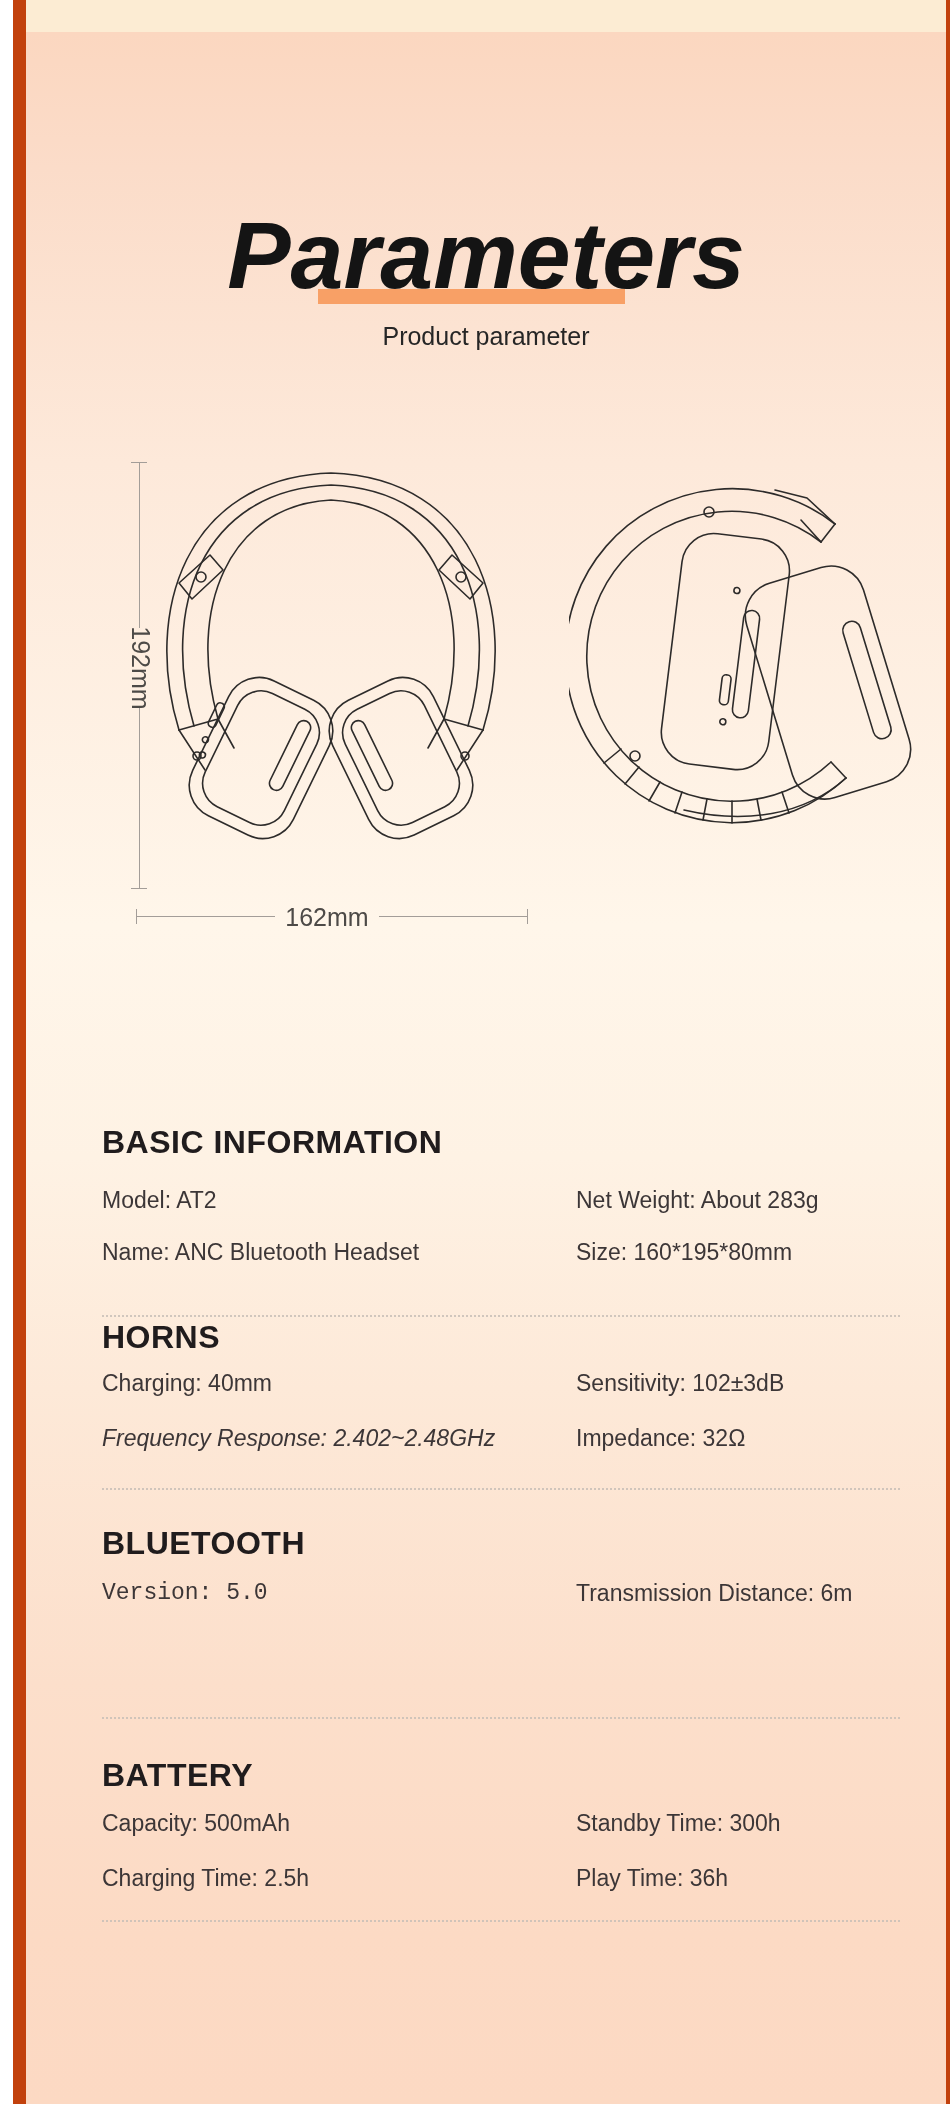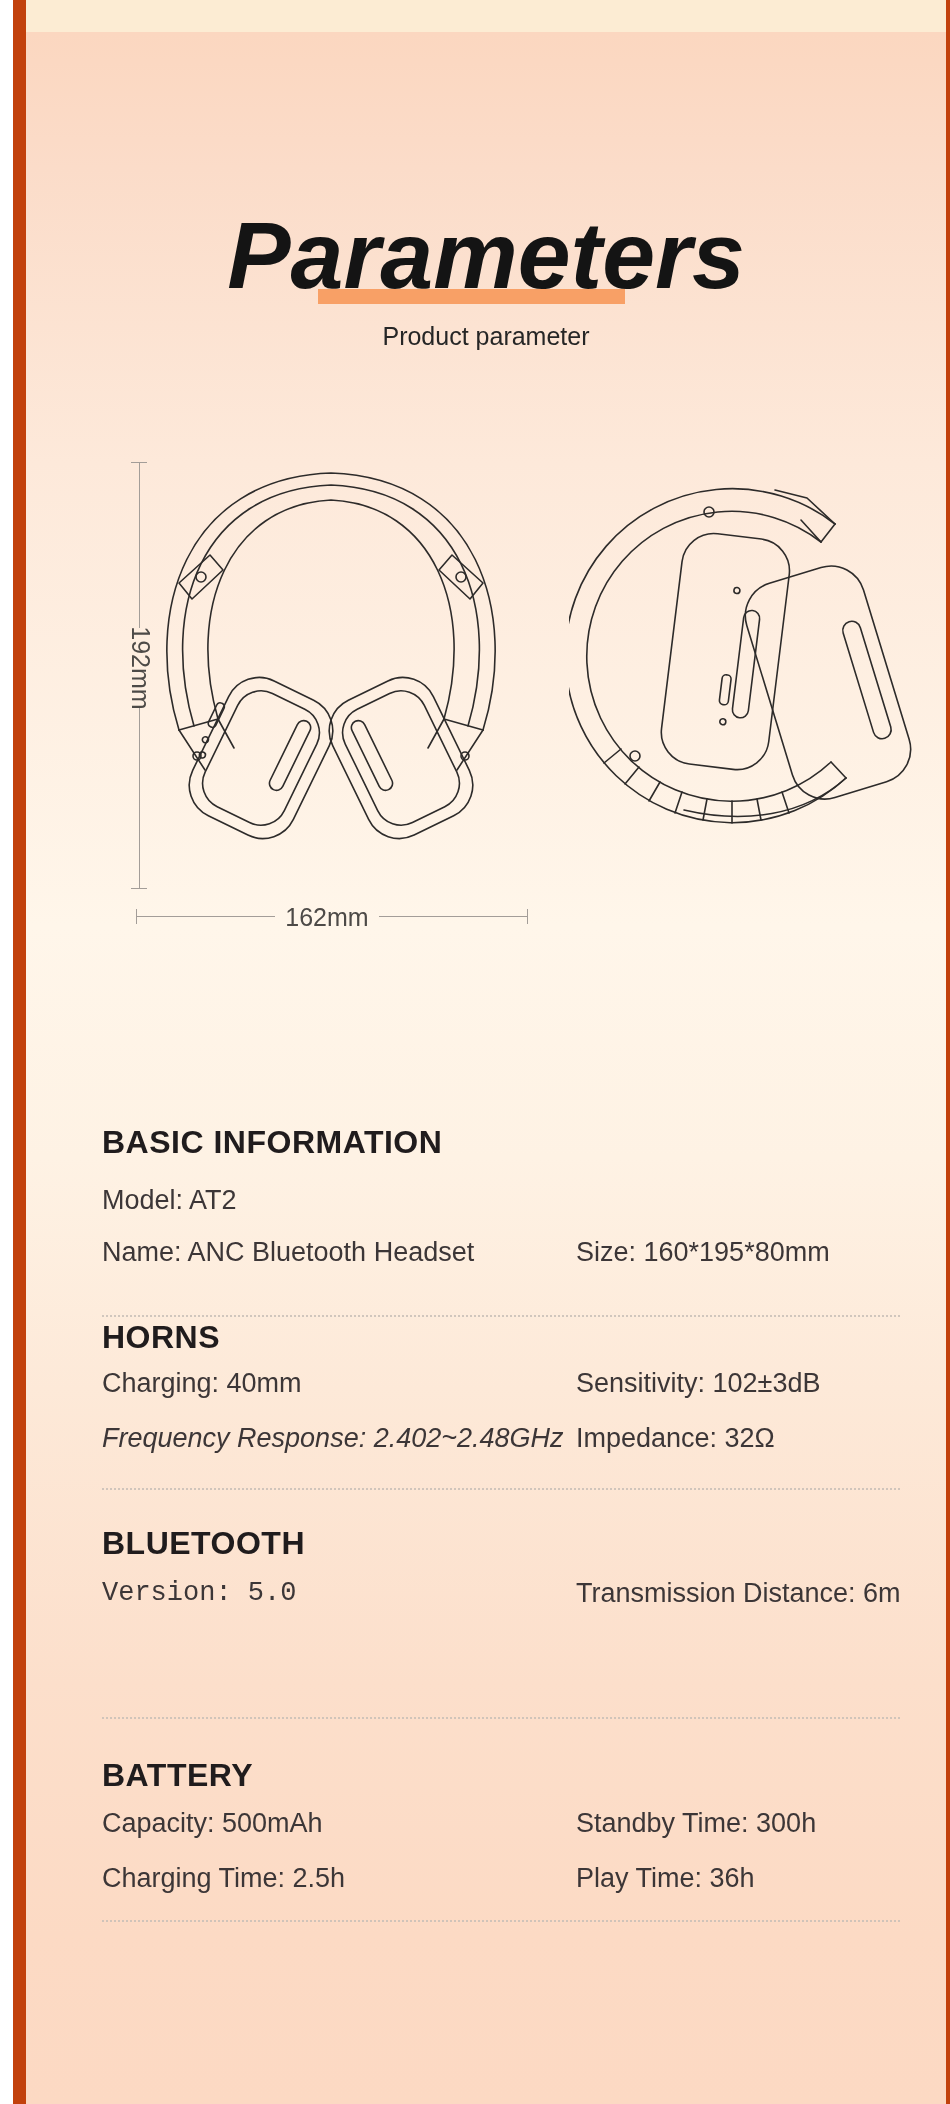--- a/index.html
+++ b/index.html
@@ -42,21 +42,21 @@
     transform:translate(-50%,-50%);
   }
   .dim-label.vertical{transform:translate(-50%,-50%) rotate(90deg);}
   .illus{position:absolute;}
   .illus path,.illus rect,.illus circle{vector-effect:non-scaling-stroke;}
   .section{position:absolute;left:76px;width:798px;}
   .section-heading{
     position:absolute;left:0;top:0;font-size:32px;line-height:34px;
     font-weight:700;color:#201c1d;letter-spacing:0.5px;white-space:nowrap;
   }
-  .kv{position:absolute;font-size:27px;line-height:30px;color:#3c3637;white-space:nowrap;}
+  .kv{position:absolute;font-size:23px;line-height:30px;color:#3c3637;white-space:nowrap;}
   .kv.left{left:0;}
   .kv.right{left:474px;}
   .divider{position:absolute;left:0;width:798px;height:0;border-top:2px dotted #c9c0b8;opacity:.85;}
 </style>
 </head>
 <body>
 
 <div class="page">
   <div class="content-col">
 
@@ -142,20 +142,21 @@
         <g transform="rotate(-17 255 230)">
           <rect x="200" y="112" width="122" height="224" rx="34"></rect>
           <rect x="290" y="172" width="18" height="122" rx="9"></rect>
         </g>
       </g>
     </svg>
 
     <div class="section" style="top:1093px;height:200px;margin-top:32px;">
       <div class="section-heading">BASIC INFORMATION</div>
       <div class="kv left" style="top:60px;">Model: AT2</div>
+      <div class="kv right" style="top:60px;">Net Weight: About 283g</div>
       <div class="kv left" style="top:112px;">Name: ANC Bluetooth Headset</div>
       <div class="kv right" style="top:112px;">Size: 160*195*80mm</div>
       <div class="divider" style="top:190px;"></div>
     </div>
 
     <div class="section" style="top:1320px;height:180px;">
       <div class="section-heading">HORNS</div>
       <div class="kv left" style="top:48px;">Charging: 40mm</div>
       <div class="kv right" style="top:48px;">Sensitivity: 102±3dB</div>
       <div class="kv left" style="top:103px;font-style:italic;">Frequency Response: 2.402~2.48GHz</div>

